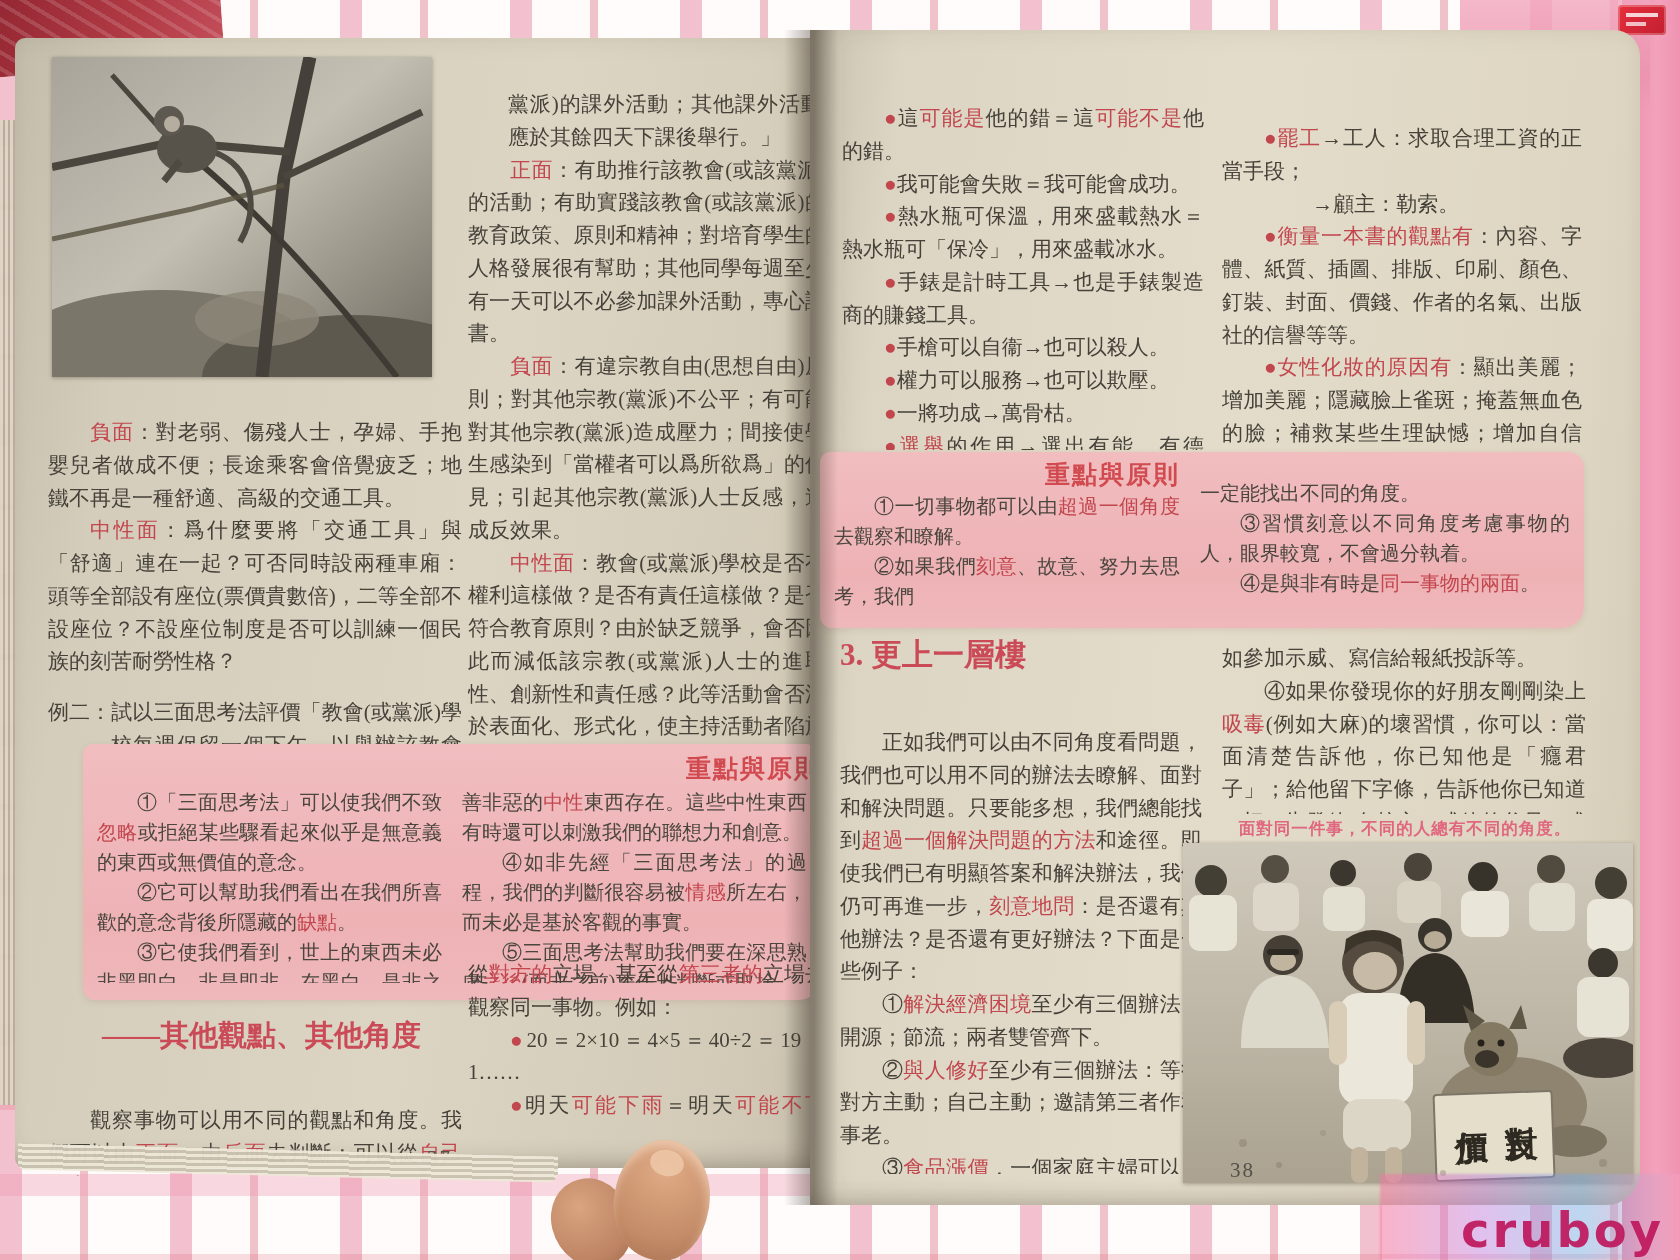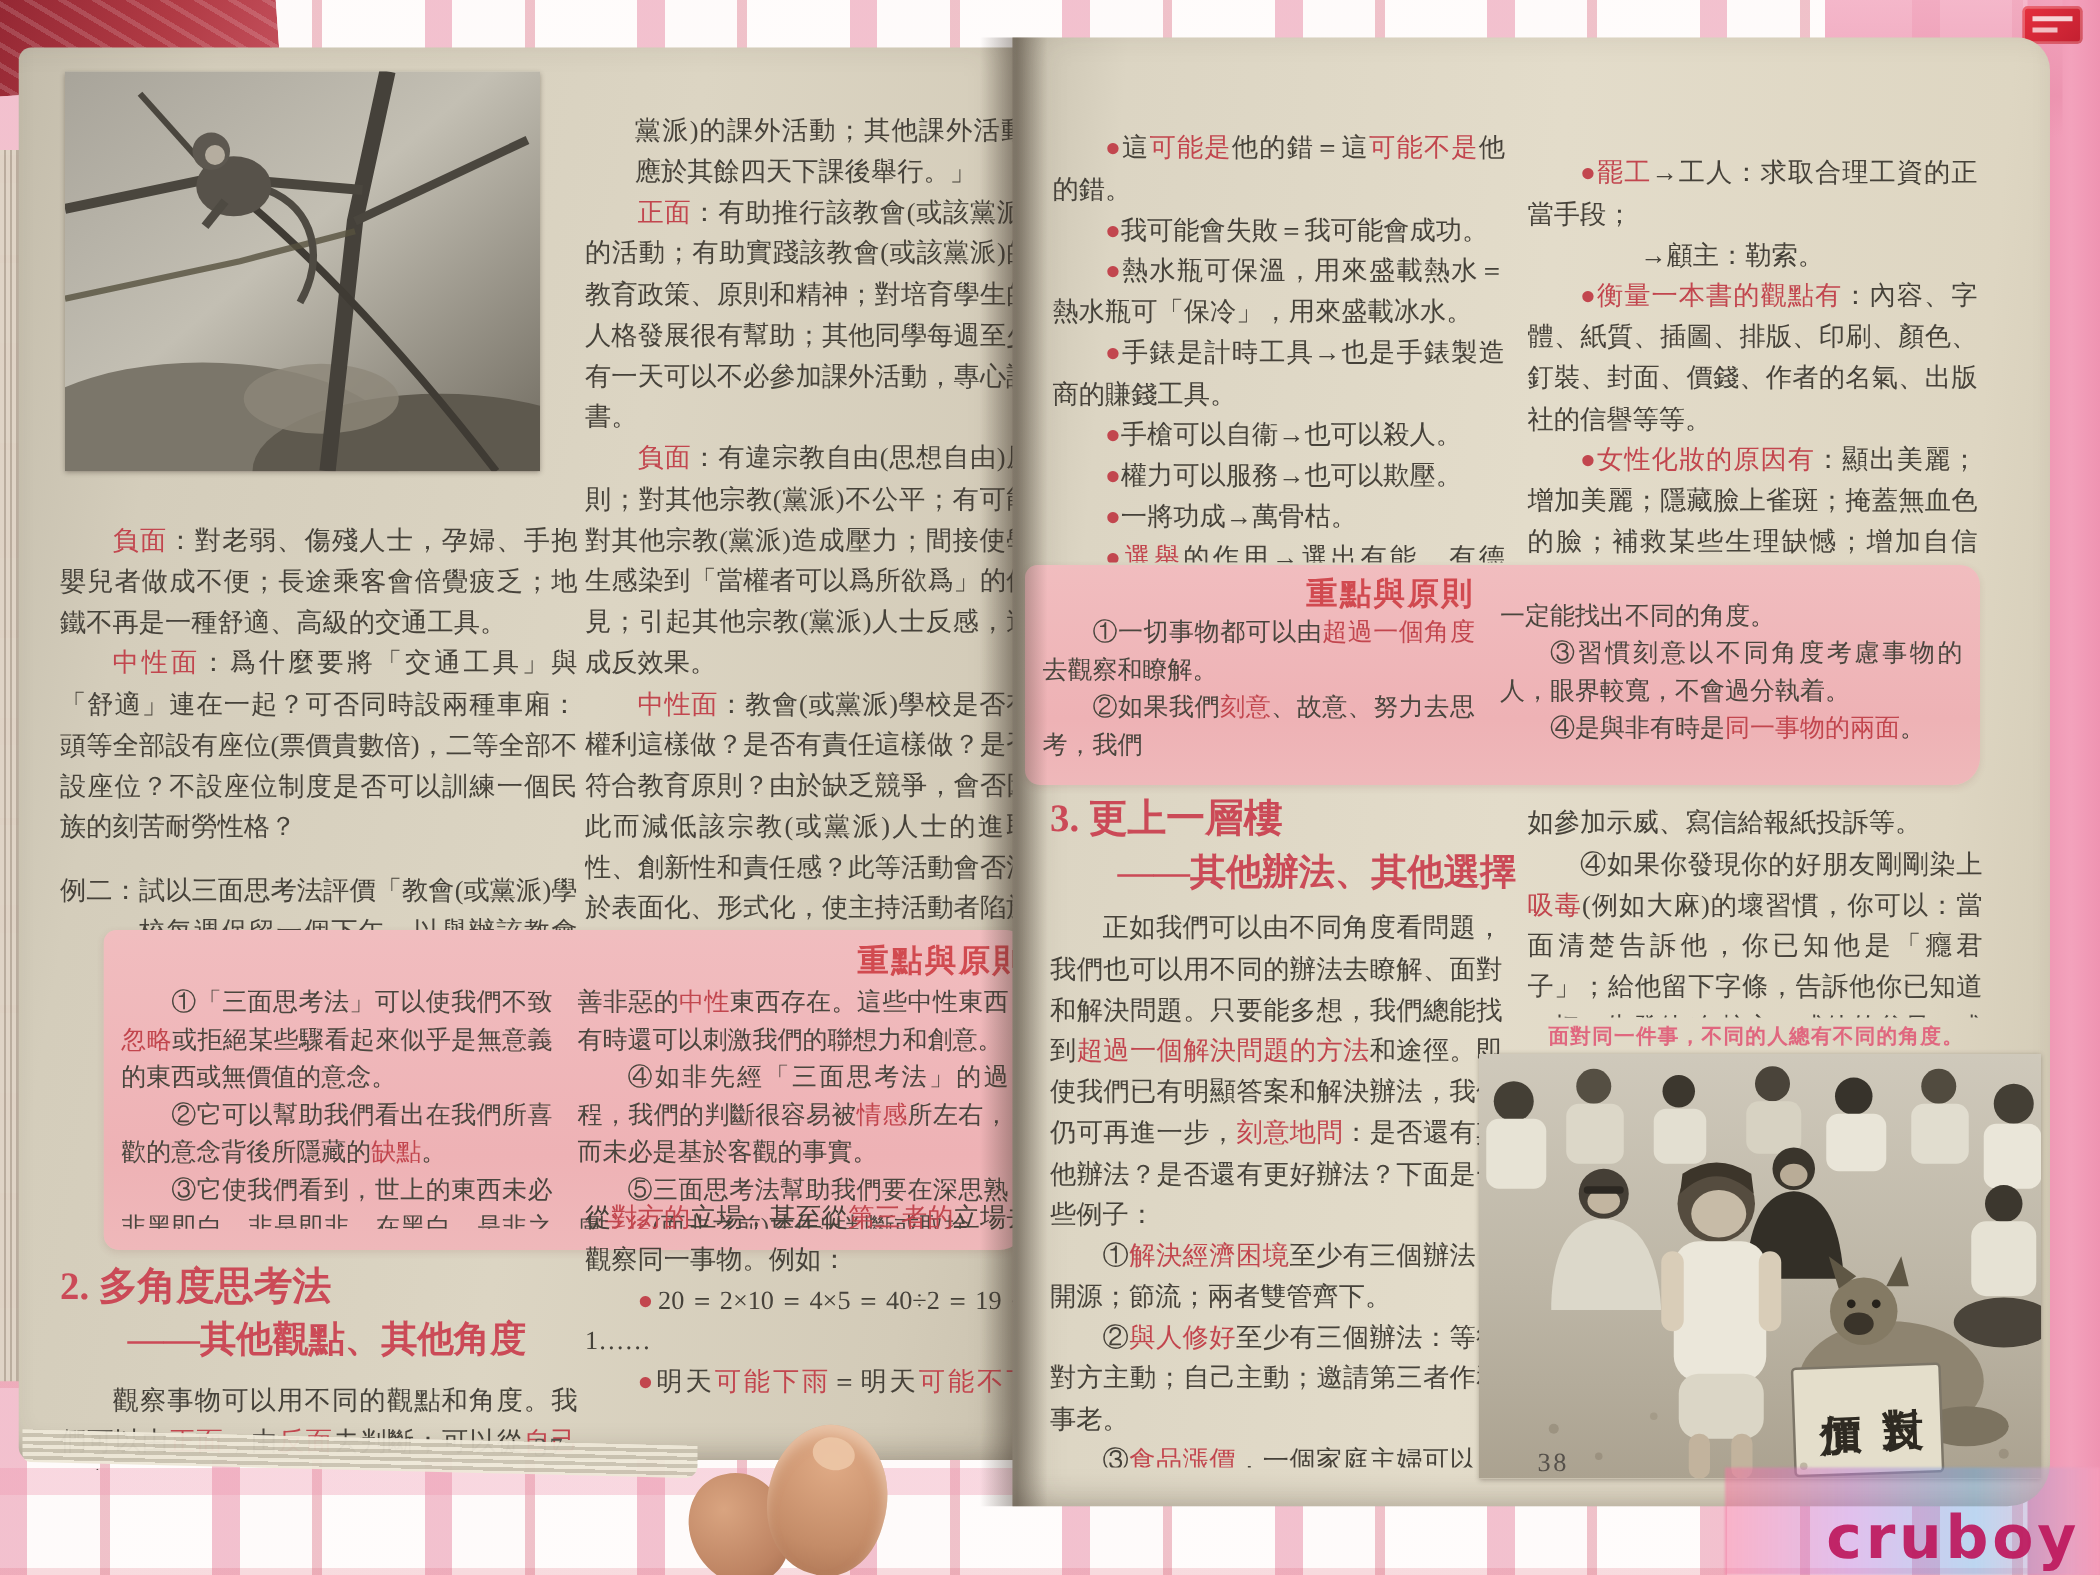--- a/index.html
+++ b/index.html
@@ -155,21 +155,20 @@
           </div>
         <div class="kb-col txt-sm">
             <p class="para "><span class="seg-n">善非惡的</span><span class="seg-r">中性</span><span class="seg-n">東西存在。這些中性東西有時還可以刺激我們的聯想力和創意。</span></p>
             <p class="para ind"><span class="seg-n">④如非先經「三面思考法」的過程，我們的判斷很容易被</span><span class="seg-r">情感</span><span class="seg-n">所左右，而未必是基於客觀的事實。</span></p>
             <p class="para ind"><span class="seg-n">⑤三面思考法幫助我們要在深思熟慮</span><span class="seg-r">之後</span><span class="seg-n">(而非之前)才作出判斷或取捨。</span></p>
           </div>
       </div>
     </div>
 
     <div class="abs" style="left:33px;top:972px;width:420px;">
-      <div class="sec-head">2. 多角度思考法</div>
       <div class="sec-sub">——其他觀點、其他角度</div>
     </div>
 
     <div class="abs txt" style="left:33px;top:1066px;width:414px;height:72px;overflow:hidden;">
         <p class="para ind"><span class="seg-n">觀察事物可以用不同的觀點和角度。我們可以由</span><span class="seg-r">正面</span><span class="seg-n">，由</span><span class="seg-r">反面</span><span class="seg-n">去判斷；可以從</span><span class="seg-r">自己的</span><span class="seg-n">立場，</span></p>
       </div>
 
     <div class="abs txt" style="left:453px;top:920px;width:358px;height:170px;overflow:hidden;">
         <p class="para "><span class="seg-n">從</span><span class="seg-r">對方的</span><span class="seg-n">立場，甚至從</span><span class="seg-r">第三者的</span><span class="seg-n">立場去觀察同一事物。例如：</span></p>
         <p class="para ind"><span class="seg-dot">●</span><span class="seg-n">20＝2×10＝4×5＝40÷2＝19＋1……</span></p>
@@ -211,21 +210,20 @@
         <div class="kb-col txt-sm" style="padding-top:20px;">
             <p class="para "><span class="seg-n">一定能找出不同的角度。</span></p>
             <p class="para ind"><span class="seg-n">③習慣刻意以不同角度考慮事物的人，眼界較寬，不會過分執着。</span></p>
             <p class="para ind"><span class="seg-n">④是與非有時是</span><span class="seg-r">同一事物的兩面</span><span class="seg-n">。</span></p>
           </div>
       </div>
     </div>
 
     <div class="abs" style="left:30px;top:606px;width:420px;">
       <div class="sec-head">3. 更上一層樓</div>
-      <div class="sec-sub">——其他辦法、其他選擇</div>
     </div>
 
     <div class="abs txt" style="left:30px;top:696px;width:362px;height:448px;overflow:hidden;">
         <p class="para ind"><span class="seg-n">正如我們可以由不同角度看問題，我們也可以用不同的辦法去瞭解、面對和解決問題。只要能多想，我們總能找到</span><span class="seg-r">超過一個解決問題的方法</span><span class="seg-n">和途徑。即使我們已有明顯答案和解決辦法，我們仍可再進一步，</span><span class="seg-r">刻意地問</span><span class="seg-n">：是否還有其他辦法？是否還有更好辦法？下面是一些例子：</span></p>
         <p class="para ind"><span class="seg-n">①</span><span class="seg-r">解決經濟困境</span><span class="seg-n">至少有三個辦法：開源；節流；兩者雙管齊下。</span></p>
         <p class="para ind"><span class="seg-n">②</span><span class="seg-r">與人修好</span><span class="seg-n">至少有三個辦法：等待對方主動；自己主動；邀請第三者作和事老。</span></p>
         <p class="para ind"><span class="seg-n">③</span><span class="seg-r">食品漲價</span><span class="seg-n">，一個家庭主婦可以：要求丈夫多給家用；購買較廉價食物；減少浪費；少吃一些；多逛幾家超級市場，選擇價格較低者；如果有辦法，便自己生產某些食物(例如蕃茄、芽菜)；做些副業以賺錢；減少家庭其他開支(例如少買不必要的衣服、飾物)；抗議食品漲價(例</span></p>
       </div>
 
     <div class="abs txt" style="left:412px;top:612px;width:364px;height:172px;overflow:hidden;">

